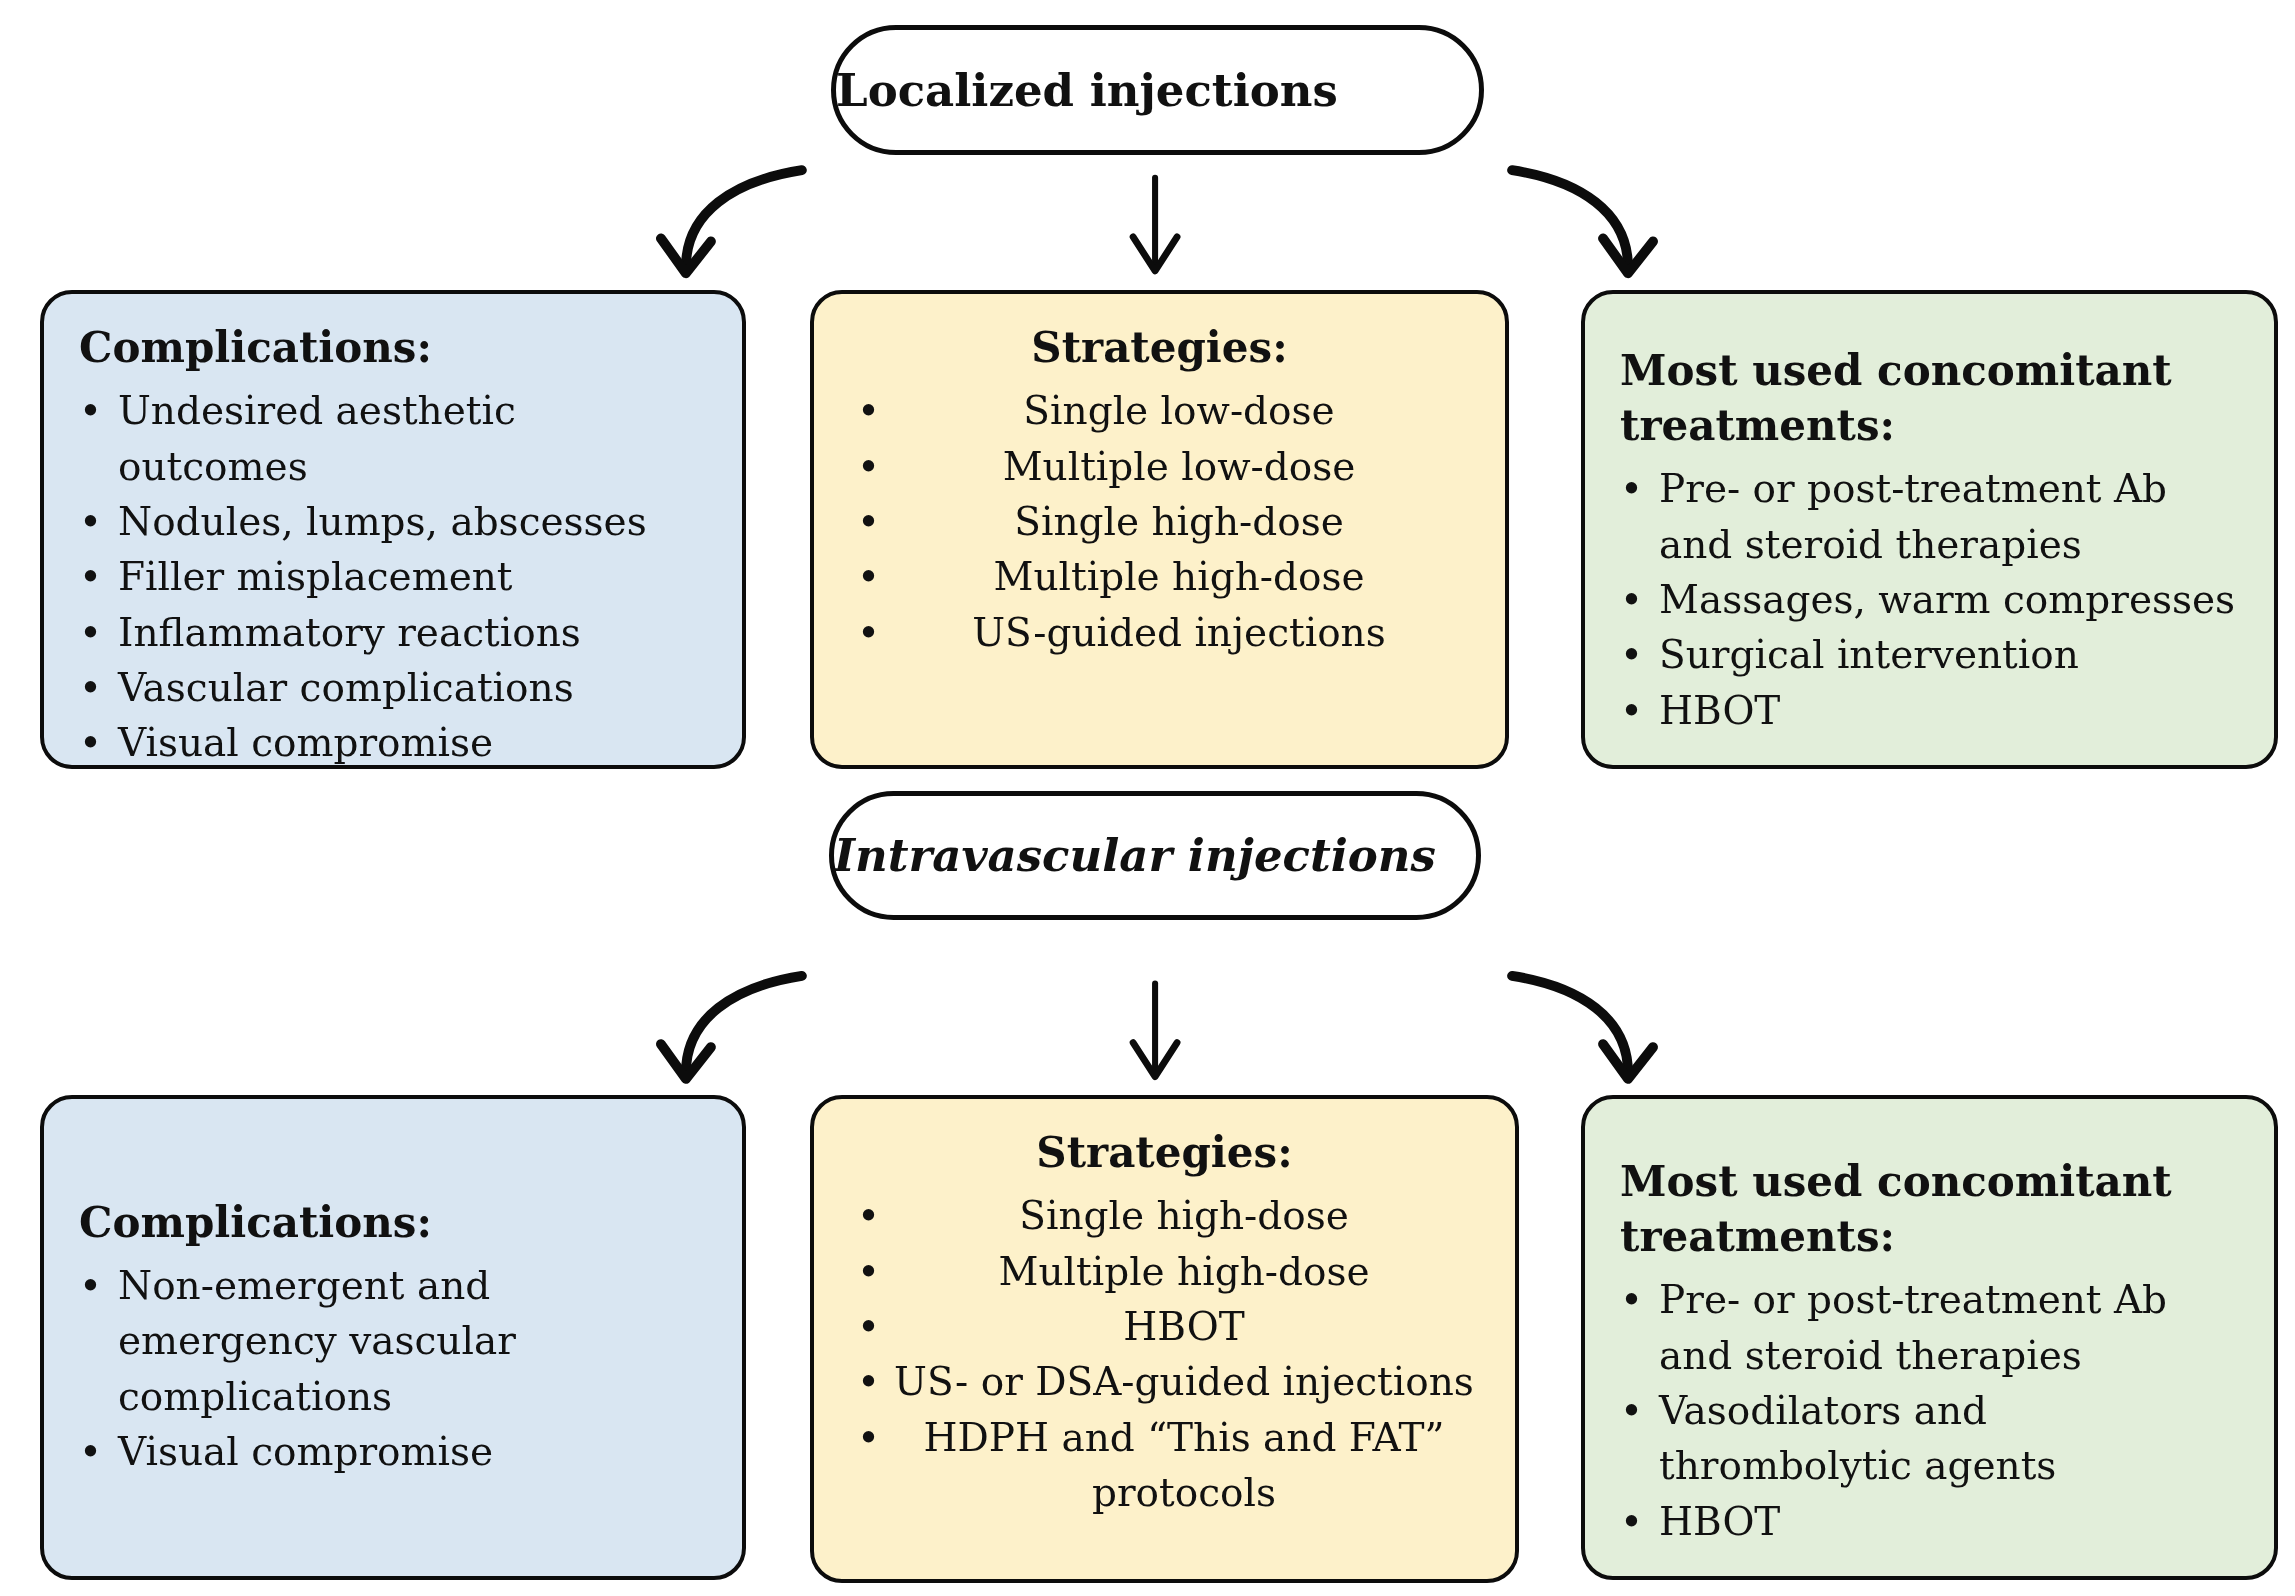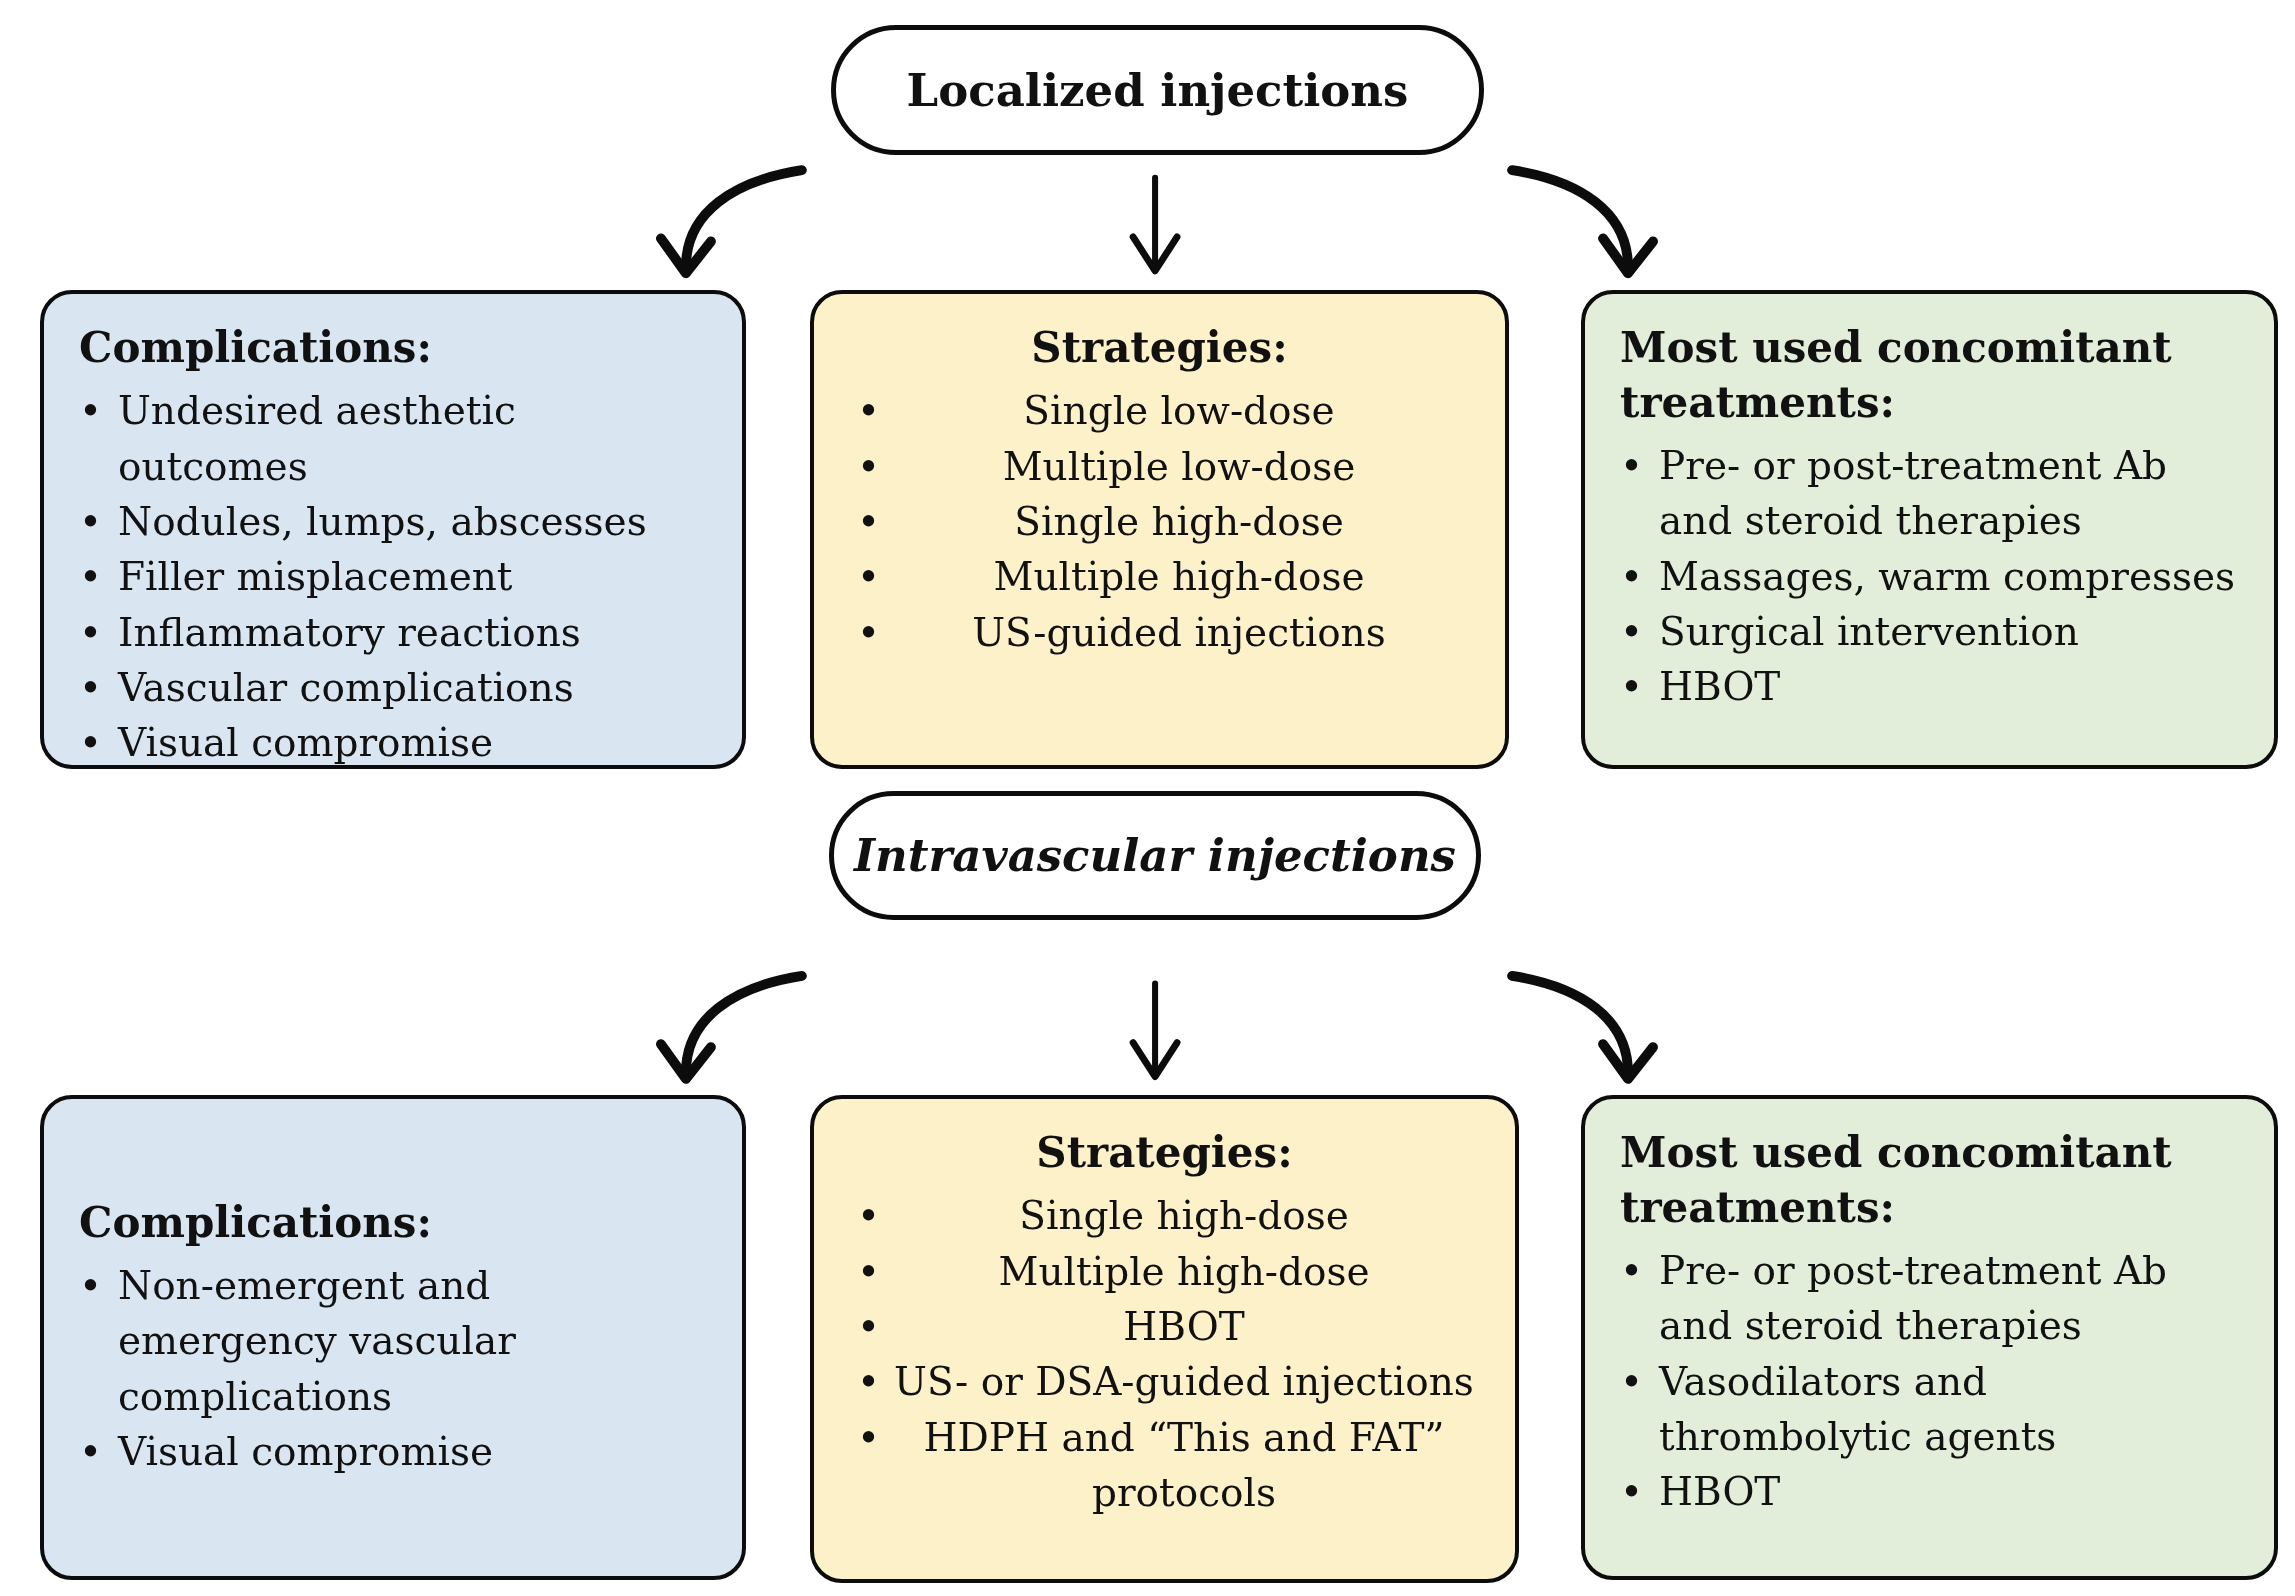--- a/index.html
+++ b/index.html
@@ -3,30 +3,30 @@
 <meta charset="utf-8">
 <style>
   html,body{margin:0;padding:0;}
   body{
     width:2295px;height:1597px;position:relative;background:#ffffff;
     font-family:"DejaVu Serif","Liberation Serif",serif;color:#111;
     overflow:hidden;
   }
   .pill{
     position:absolute;background:#ffffff;border:5.3px solid var(--outline);
-    border-radius:72px;display:flex;align-items:center;justify-content:center;
+    border-radius:72px;display:flex;align-items:center;
     font-weight:bold;font-size:45px;white-space:nowrap;box-sizing:border-box;
   }
   .box{
     position:absolute;border:4.5px solid var(--outline);border-radius:32px;
     padding:27px 35px;box-sizing:border-box;display:flex;flex-direction:column;
   }
   .box.blue{background:var(--box-blue);}
   .box.yellow{background:var(--box-yellow);text-align:center;}
-  .box.green{background:var(--box-green);}
+  .box.green{background:var(--box-green);justify-content:flex-end;}
   .box.center-v{justify-content:center;}
   .heading{font-weight:bold;font-size:42px;line-height:1.3;margin:0 0 7.6px 0;}
   ul.items{list-style:none;margin:0;padding:0;font-size:39px;line-height:1.42;}
   ul.items li{display:flex;align-items:flex-start;}
   ul.items .bullet{flex:0 0 39px;}
   ul.items .item-text{flex:1;}
   svg.arrows{position:absolute;left:0;top:0;pointer-events:none;}
 </style>
 </head>
 <body>

